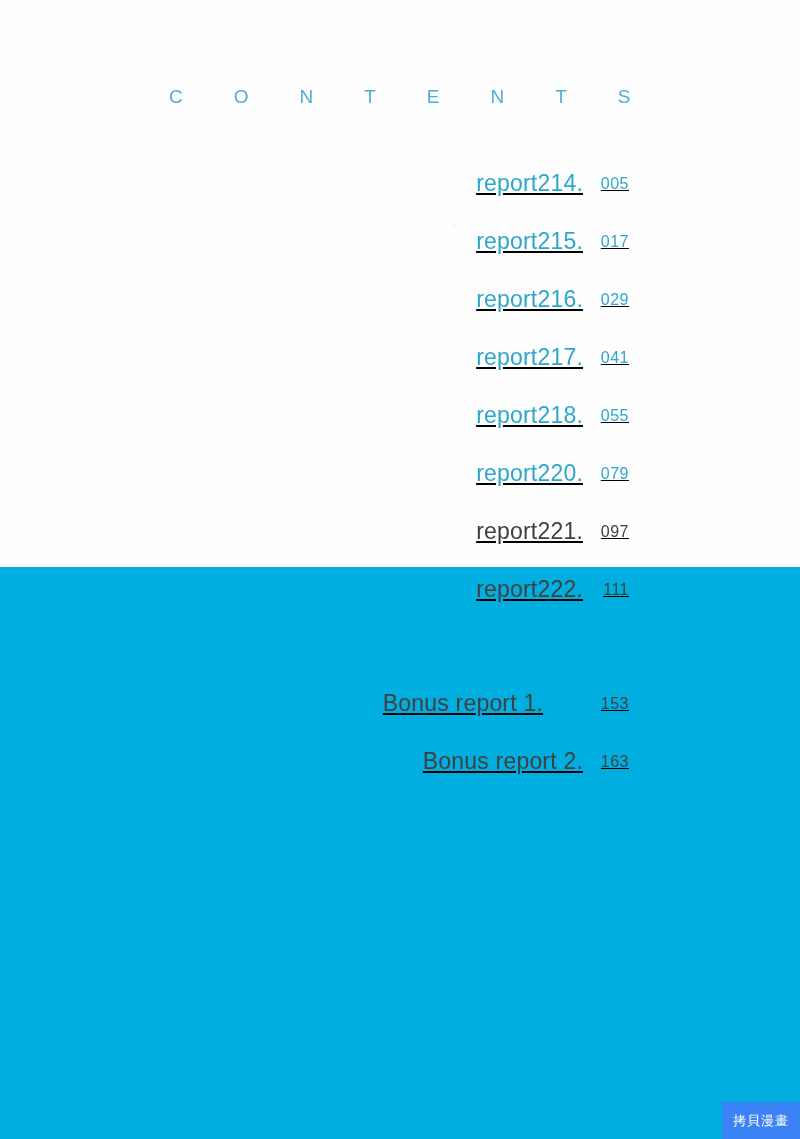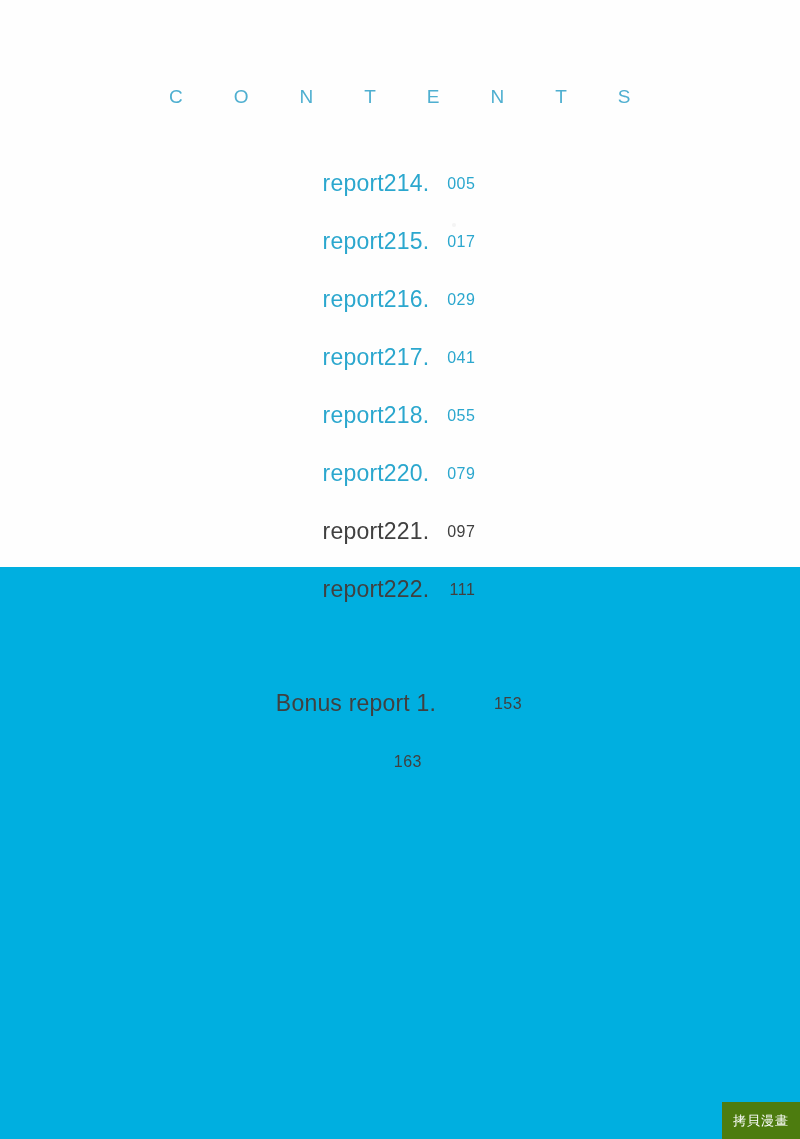--- a/index.html
+++ b/index.html
@@ -56,21 +56,22 @@
     position: absolute;
     left: 169px;
     top: 170px;
     width: 460px;
   }
   .toc-row {
     position: relative;
     height: 58px;
     display: flex;
     align-items: flex-start;
-    justify-content: center;
+    justify-content: flex-end;
+    text-decoration: underline;
   }
   .toc-row .title {
     font-size: 23px;
     font-weight: 400;
     letter-spacing: 0.2px;
     color: #2BA7CE;
     line-height: 27px;
   }
   .toc-row .pagenum {
     font-size: 16px;
@@ -94,21 +95,21 @@
     gap: 40px;
   }
 
   
   .watermark {
     position: absolute;
     right: 0;
     bottom: 0;
     width: 78px;
     height: 37px;
-    background: #4d7c0f;
+    background: #3b82f6;
     display: flex;
     align-items: center;
     justify-content: center;
   }
   .watermark .wm-text {
     font-size: 13px;
     color: #ffffff;
     letter-spacing: 1px;
     font-family: "DejaVu Sans", sans-serif;
   }
@@ -175,20 +176,21 @@
       </div>
       <div class="toc-row on-band">
         <span class="title">report222.</span>
         <span class="pagenum">111</span>
       </div>
       <div class="toc-row on-band gap-before">
         <span class="title">Bonus report 1.</span>
         <span class="pagenum">153</span>
       </div>
       <div class="toc-row on-band">
+        <span class="title">Bonus report 2.</span>
         <span class="pagenum">163</span>
       </div>
     </div>
 
   <div class="watermark">
     <span class="wm-text">拷貝漫畫</span>
   </div>
 
 </div>
 

